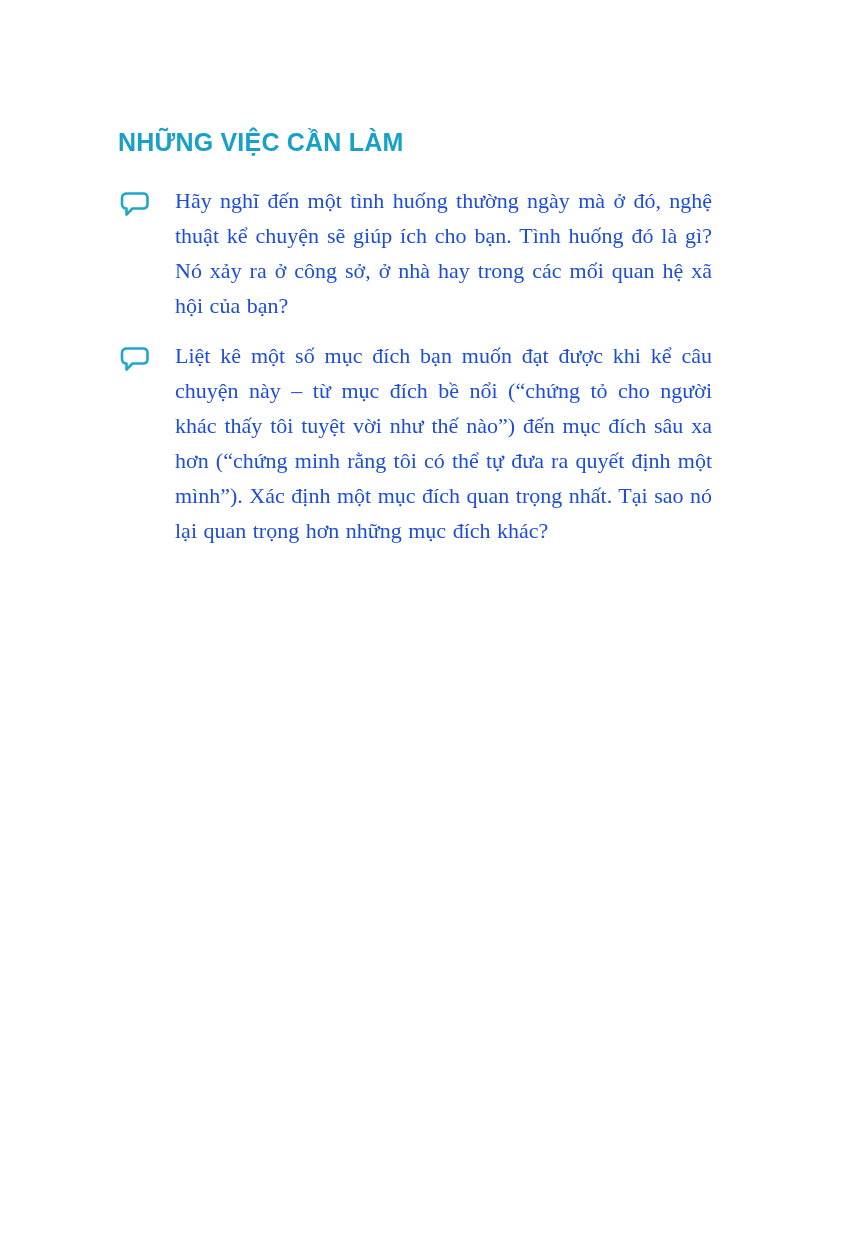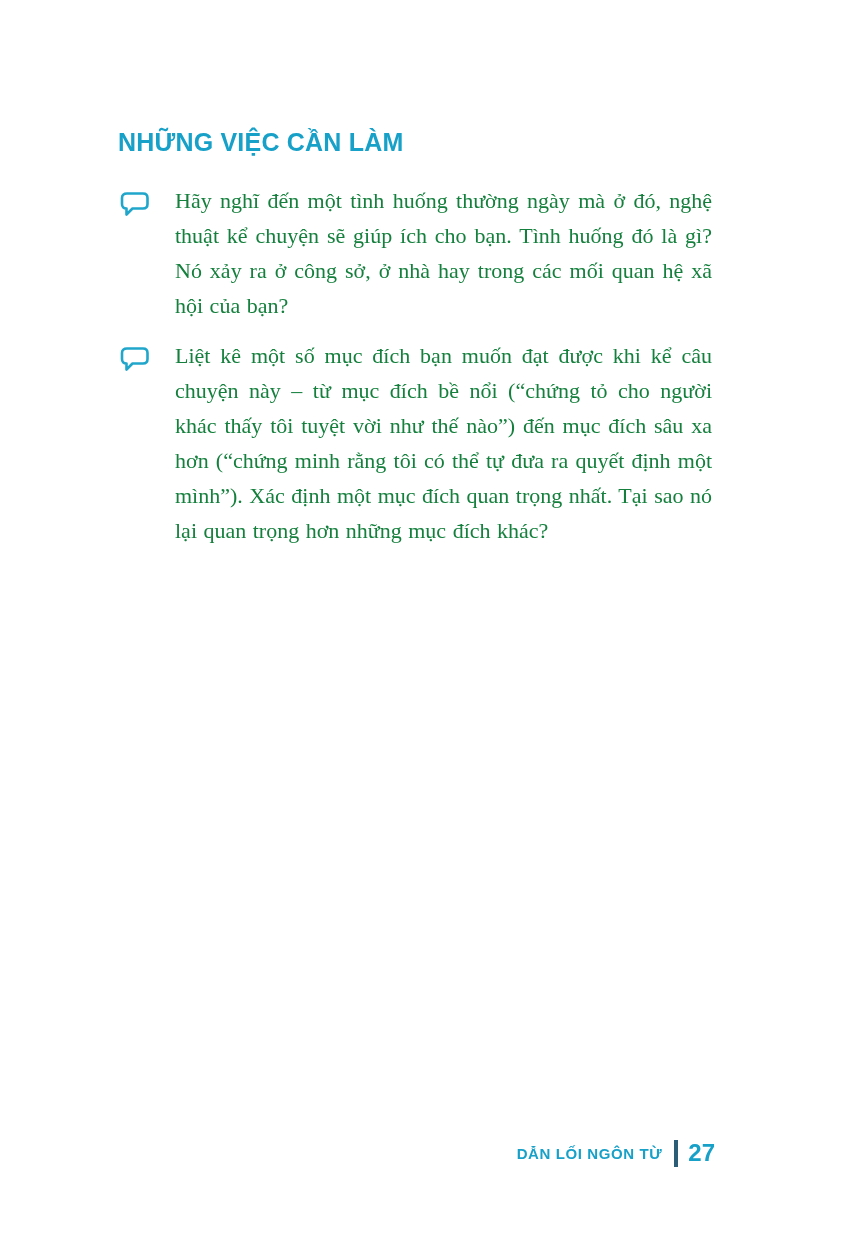--- a/index.html
+++ b/index.html
@@ -36,21 +36,21 @@
   }
   .icon-cell svg {
     display: block;
   }
   .item-text {
     flex: 1 1 auto;
     margin: 0;
     font-size: 22px;
     line-height: 35px;
     text-align: justify;
-    color: #15803d;
+    color: #1d4ed8;
     word-spacing: 1px;
   }
   .footer {
     position: absolute;
     right: 130px;
     bottom: 80px;
     display: flex;
     align-items: center;
   }
   .running-title {
@@ -92,19 +92,14 @@
 
   <div class="item">
     <span class="icon-cell">
       <svg width="33" height="28" viewBox="0 0 33 28" fill="none">
         <path d="M9 3.5 H25 Q29.5 3.5 29.5 8 V14 Q29.5 18.5 25 18.5 H14.5 L8.5 24.5 V18.5 Q4 18.5 4 14 V8 Q4 3.5 9 3.5 Z" stroke="#21a6cb" stroke-width="2.6" stroke-linejoin="round" fill="none"></path>
       </svg>
     </span>
     <p class="item-text">Liệt kê một số mục đích bạn muốn đạt được khi kể câu chuyện này – từ mục đích bề nổi (“chứng tỏ cho người khác thấy tôi tuyệt vời như thế nào”) đến mục đích sâu xa hơn (“chứng minh rằng tôi có thể tự đưa ra quyết định một mình”). Xác định một mục đích quan trọng nhất. Tại sao nó lại quan trọng hơn những mục đích khác?</p>
   </div>
 
-  <div class="footer">
-    <span class="running-title">DẪN LỐI NGÔN TỪ</span>
-    <span class="footer-divider"></span>
-    <span class="page-number">27</span>
-  </div>
 
 </div>
 
 </body></html>

